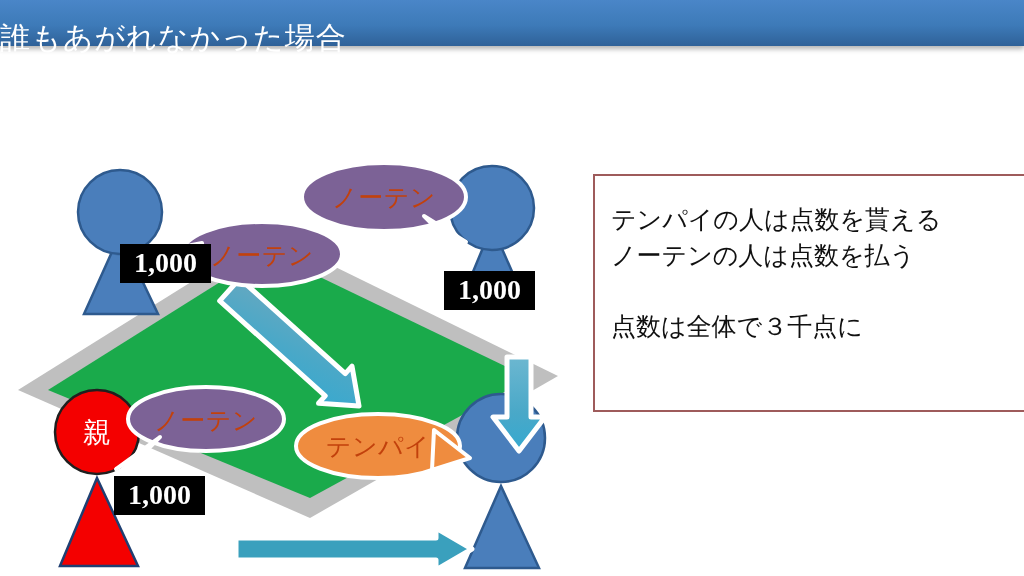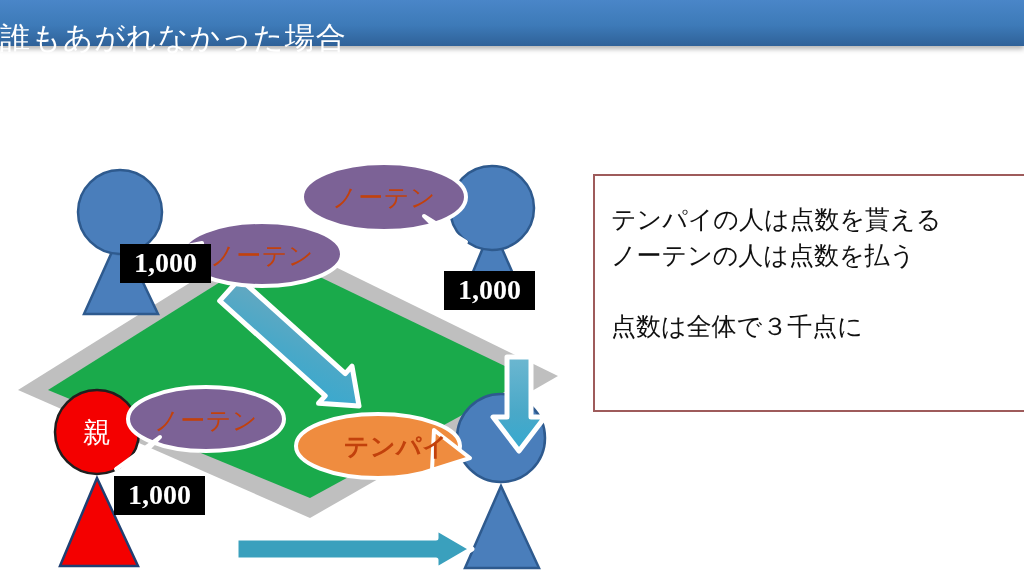--- a/index.html
+++ b/index.html
@@ -223,21 +223,21 @@
     <div class="bubble-label" style="left:16px; top:25px; width:160px;">ノーテン</div>
   </div>
 
   <div class="bubble" style="left:292px; top:340px;">
     <svg width="200" height="110" viewBox="0 0 200 110">
       <g>
         <ellipse cx="86" cy="60" rx="82" ry="32" fill="#ef8c3f" stroke="#ffffff" stroke-width="4"></ellipse>
         <polygon points="142,44 178,72 140,84" fill="#ef8c3f" stroke="#ffffff" stroke-width="4" stroke-linejoin="round"></polygon>
       </g>
     </svg>
-    <div class="bubble-label" style="left:18px; top:44px; width:172px;font-weight:bold;">テンパイ</div>
+    <div class="bubble-label" style="left:0; top:44px; width:172px;">テンパイ</div>
   </div>
 
   <div class="score-chip" style="left:120px; top:198px;">1,000</div>
 
   <div class="score-chip" style="left:444px; top:225px;">1,000</div>
 
   <div class="score-chip" style="left:114px; top:430px;">1,000</div>
 
   <div class="note-box">
     <div class="note-text">テンパイの人は点数を貰える

